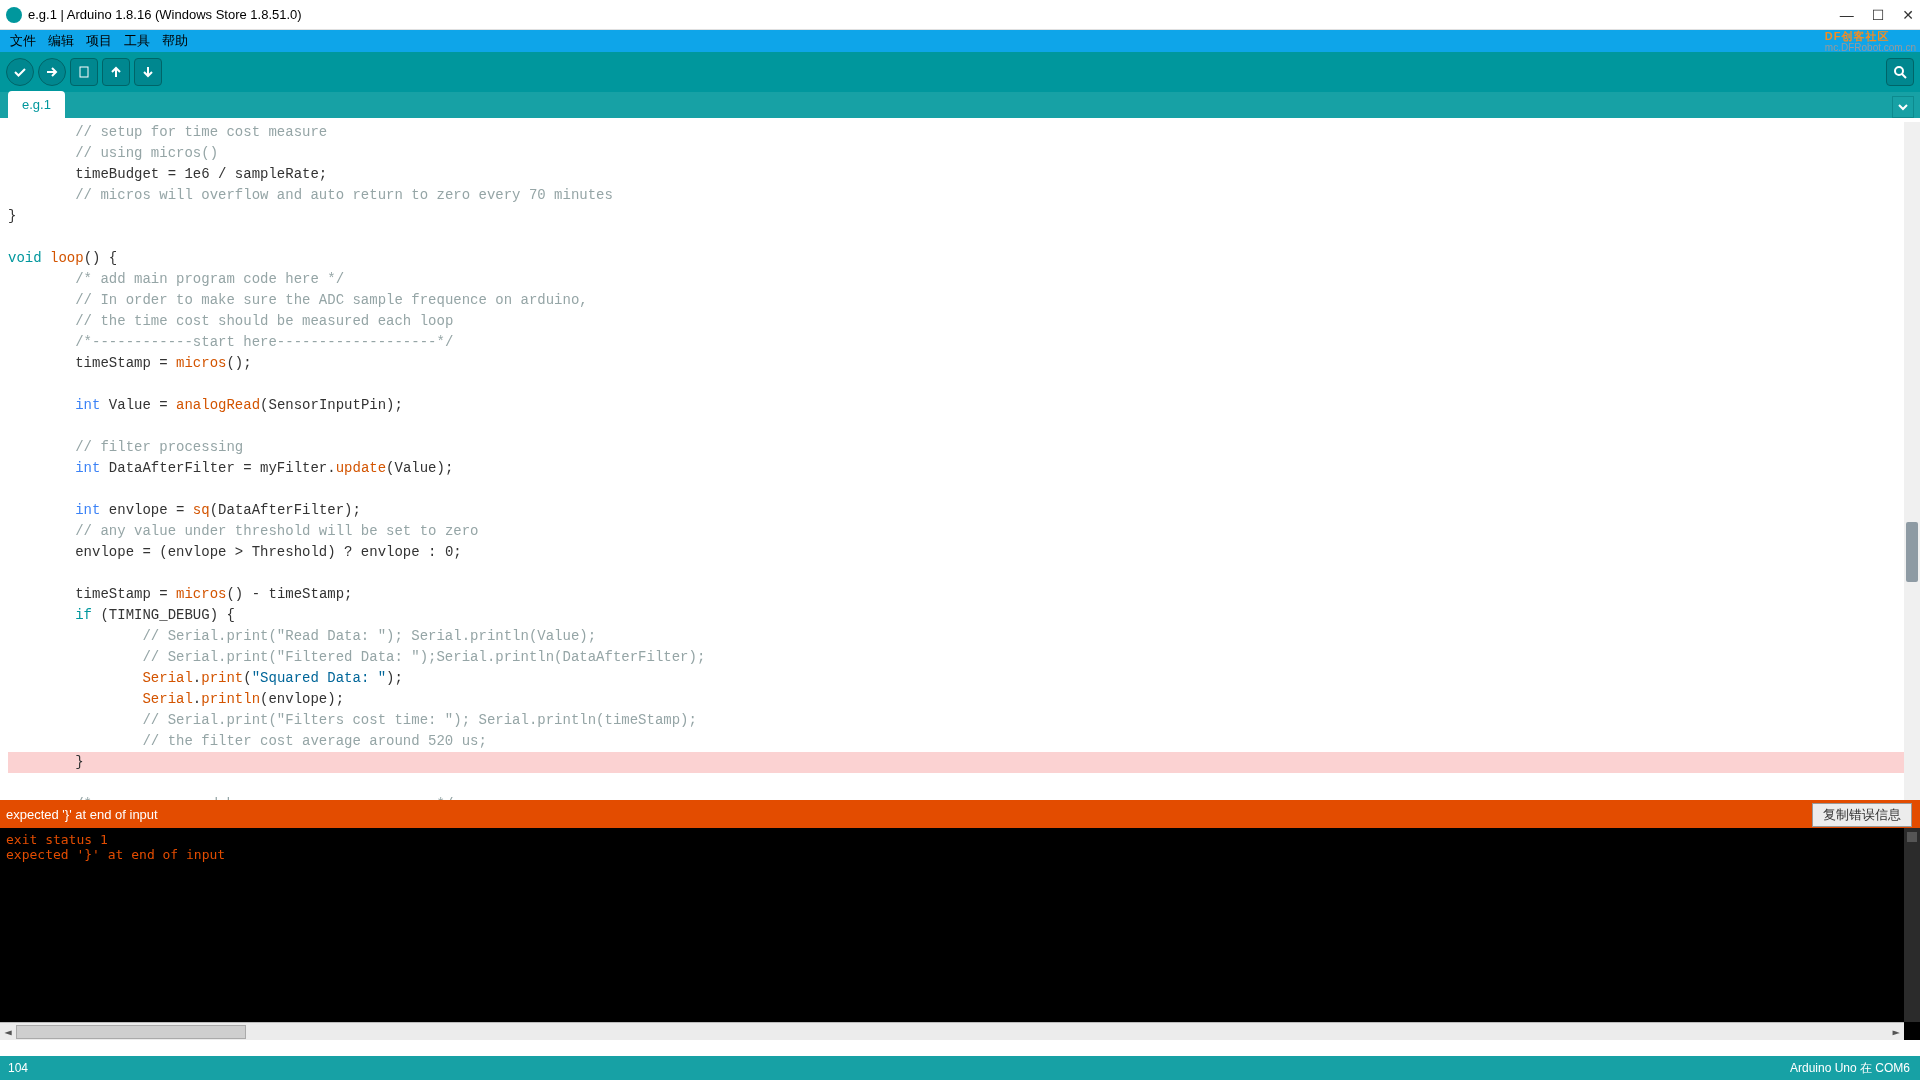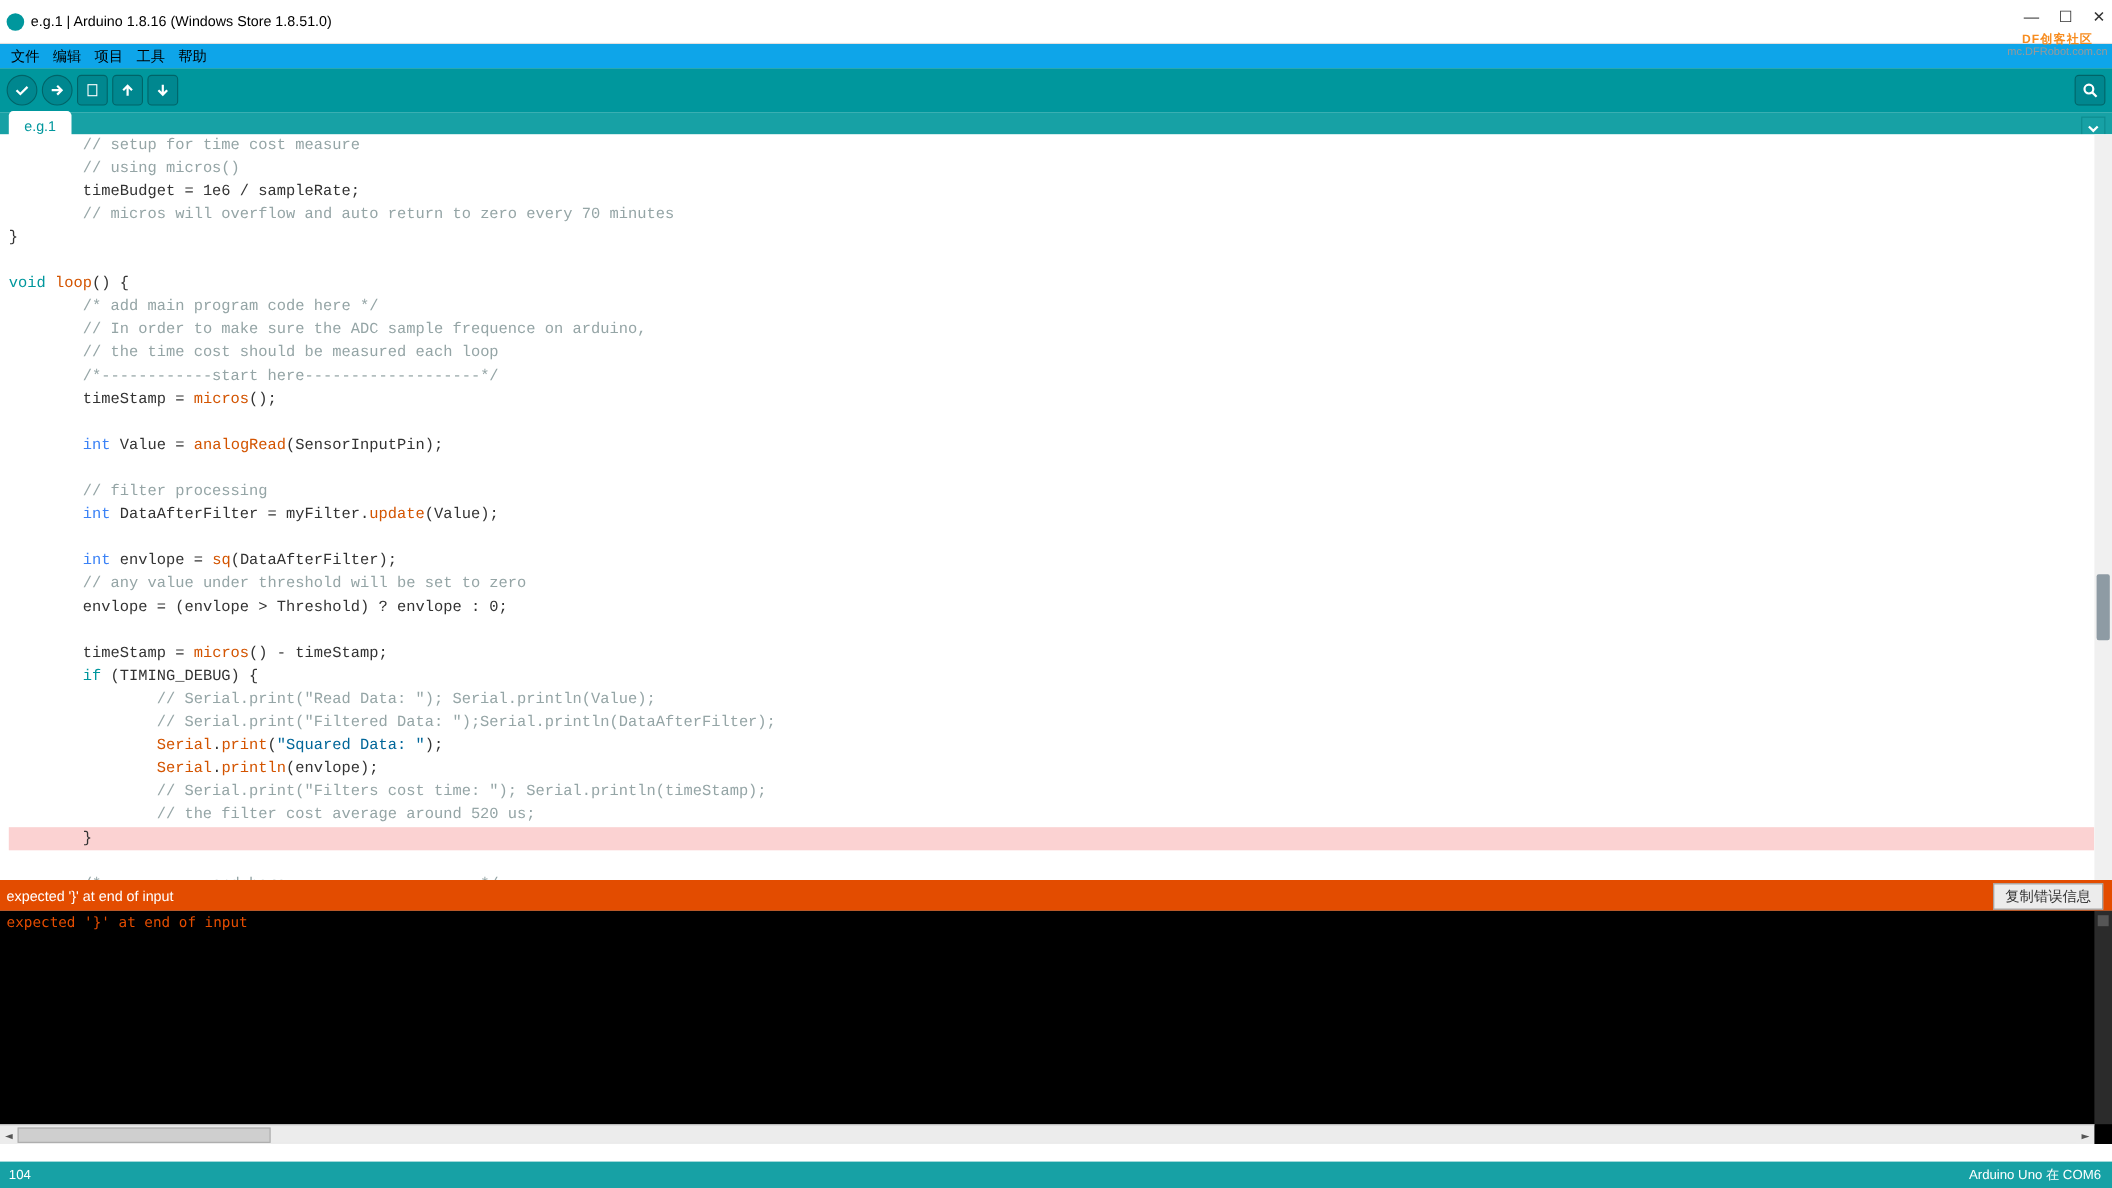--- a/index.html
+++ b/index.html
@@ -1,24 +1,24 @@
 <!DOCTYPE html>
 <html><head>
 <meta charset="utf-8">
 <style>
 * { margin: 0; padding: 0; box-sizing: border-box; }
 body { font-family: "Segoe UI", Tahoma, sans-serif; font-size: 12px; background: #fff; overflow: hidden; width: 1920px; height: 1080px; position: relative; }
 
 
-.titlebar { height: 40px; display: flex; align-items: center; padding: 0 6px; background: #fff; border-bottom: 1px solid #e0e0e0; position: relative; }
+.titlebar { height: 30px; display: flex; align-items: center; padding: 0 6px; background: #fff; border-bottom: 1px solid #e0e0e0; position: relative; }
 .titlebar .app-icon { width: 16px; height: 16px; border-radius: 50%; background: #00979d; margin-right: 6px; display: inline-block; }
 .titlebar .title-text { font-size: 13px; color: #000; }
 .titlebar .win-controls { position: absolute; right: 6px; top: 0; display: flex; gap: 18px; align-items: center; height: 30px; }
 .titlebar .win-controls span { font-size: 14px; color: #333; cursor: default; }
-.watermark { position: absolute; right: 4px; top: 30px; font-size: 11px; color: #f78c1f; text-align: center; line-height: 1.1; z-index: 50; }
+.watermark { position: absolute; right: 4px; top: 30px; font-size: 11px; color: #f78c1f; text-align: left; line-height: 1.1; z-index: 50; }
 .watermark .wm1 { font-weight: bold; letter-spacing: 1px; }
 .watermark .wm2 { color: #999; font-size: 10px; }
 
 
 .menubar { height: 22px; display: flex; align-items: center; padding: 0 4px; background: #0ea5e9; font-size: 13px; }
 .menubar span { padding: 0 6px; cursor: default; }
 
 
 .toolbar { height: 40px; background: #00979d; display: flex; align-items: center; padding: 0 6px; position: relative; }
 .tool-btn { width: 28px; height: 28px; border-radius: 4px; background: #00878f; border: 1px solid #006468; margin-right: 4px; display: flex; align-items: center; justify-content: center; color: #fff; font-size: 14px; }
@@ -141,20 +141,21 @@
   </div>
 </div>
 
 <div class="errorbar">
   <span>expected '}' at end of input</span>
   <button class="copy-btn">复制错误信息</button>
 </div>
 
 <div class="console">
   <div id="console-lines">
+      <div>exit status 1</div>
       <div>expected '}' at end of input</div>
     </div>
   <div class="console-vscroll"></div>
   <div class="console-hscroll">
     <div class="harrow">◄</div>
     <div class="htrack">
         <div class="hthumb"></div>
       </div>
     <div class="harrow">►</div>
   </div>

